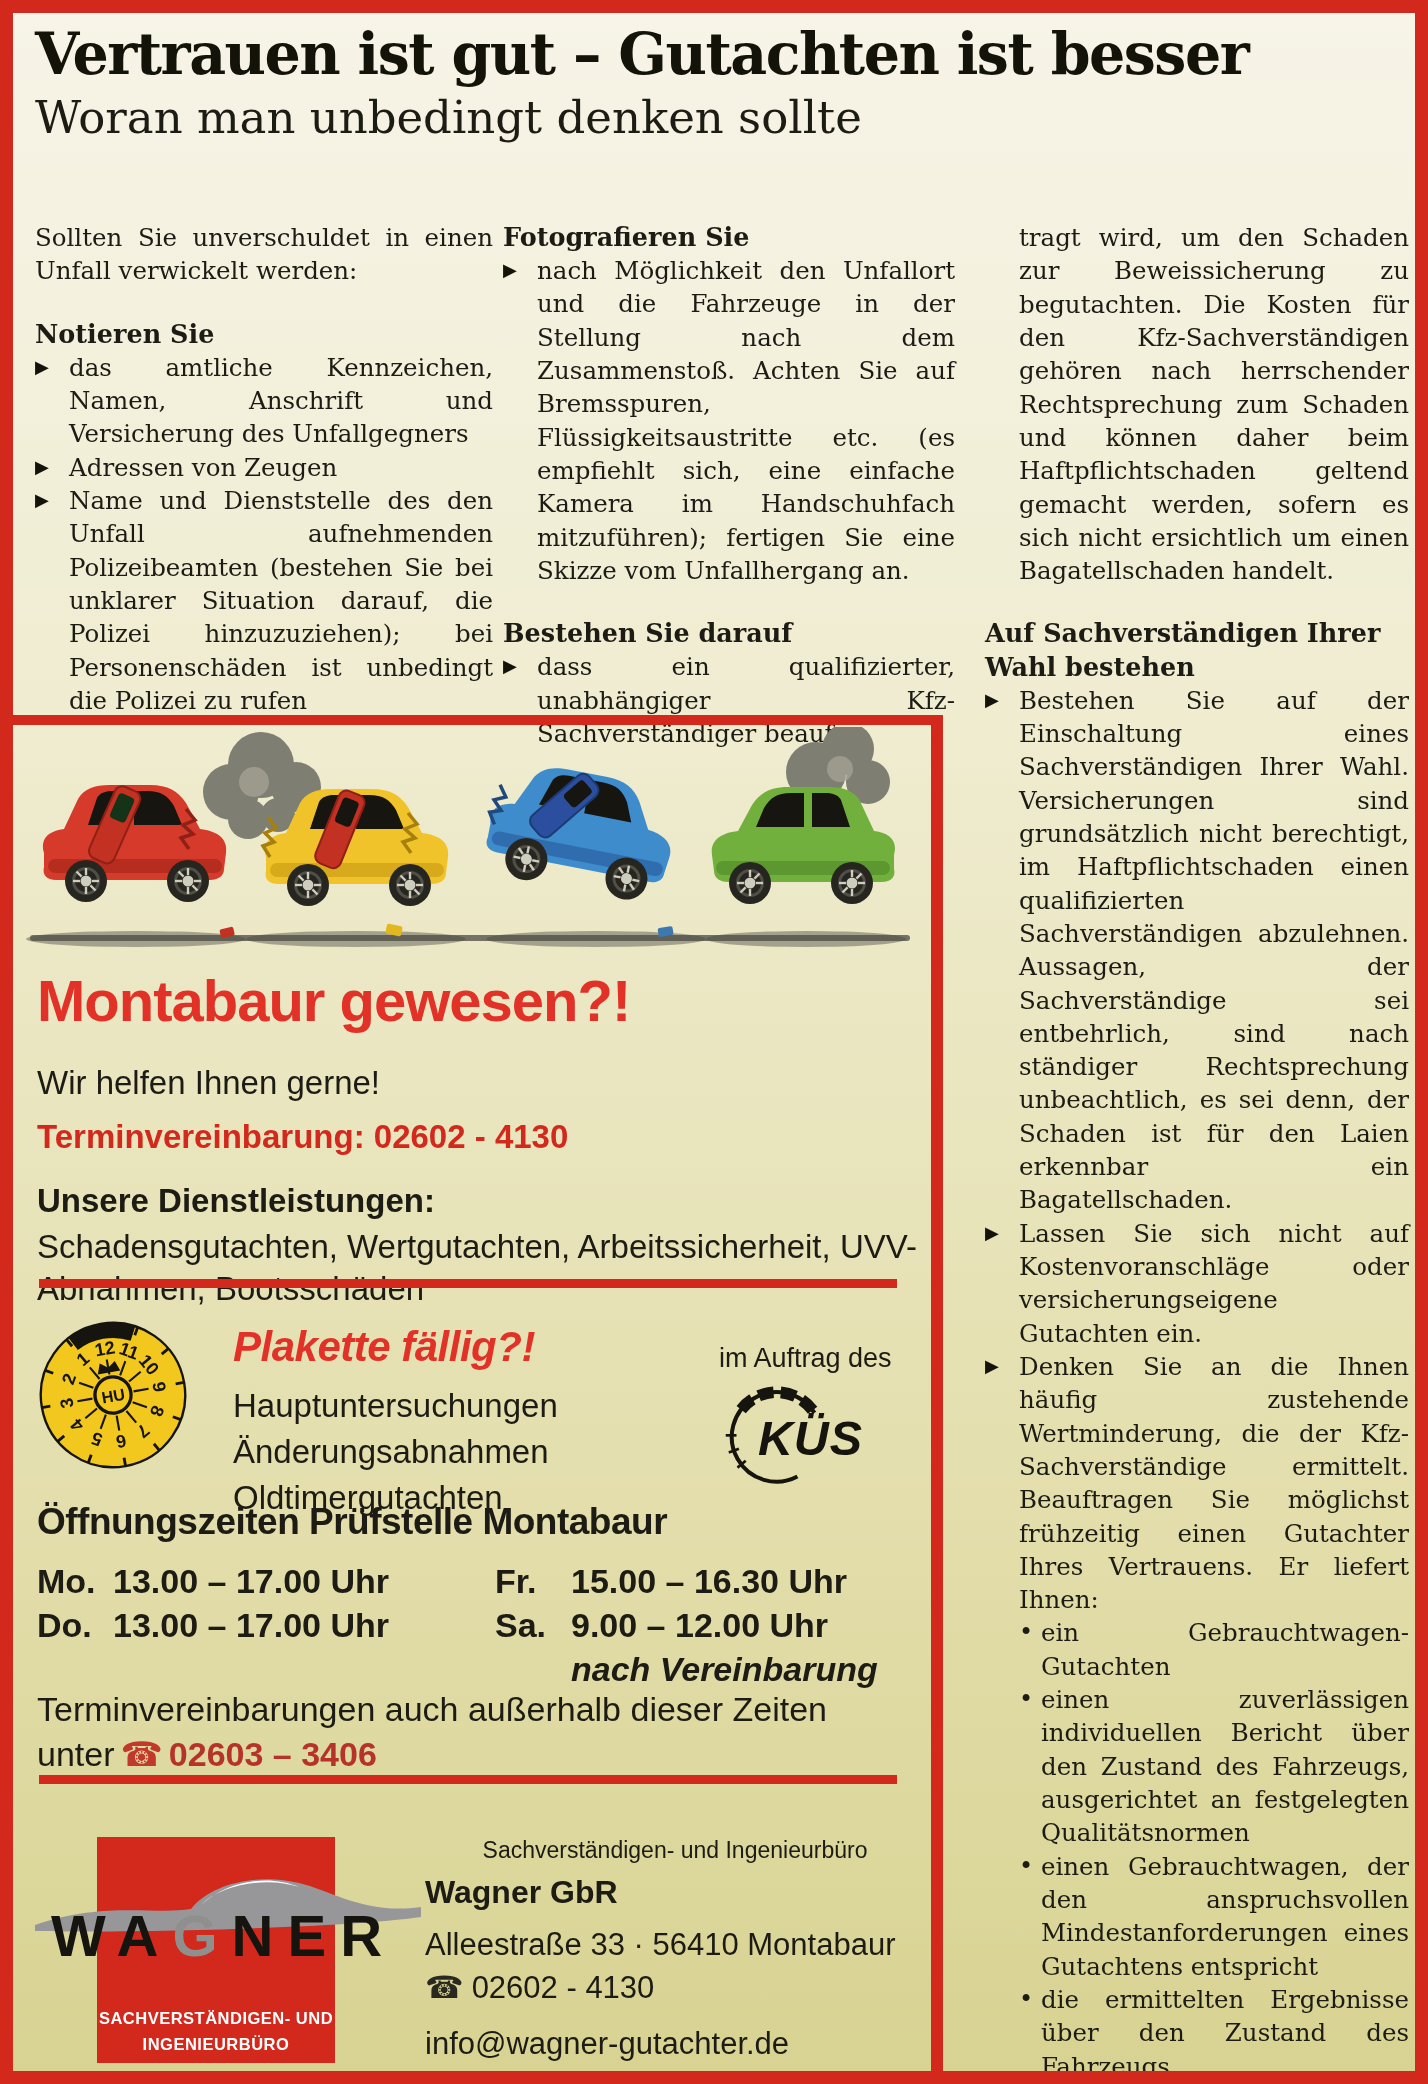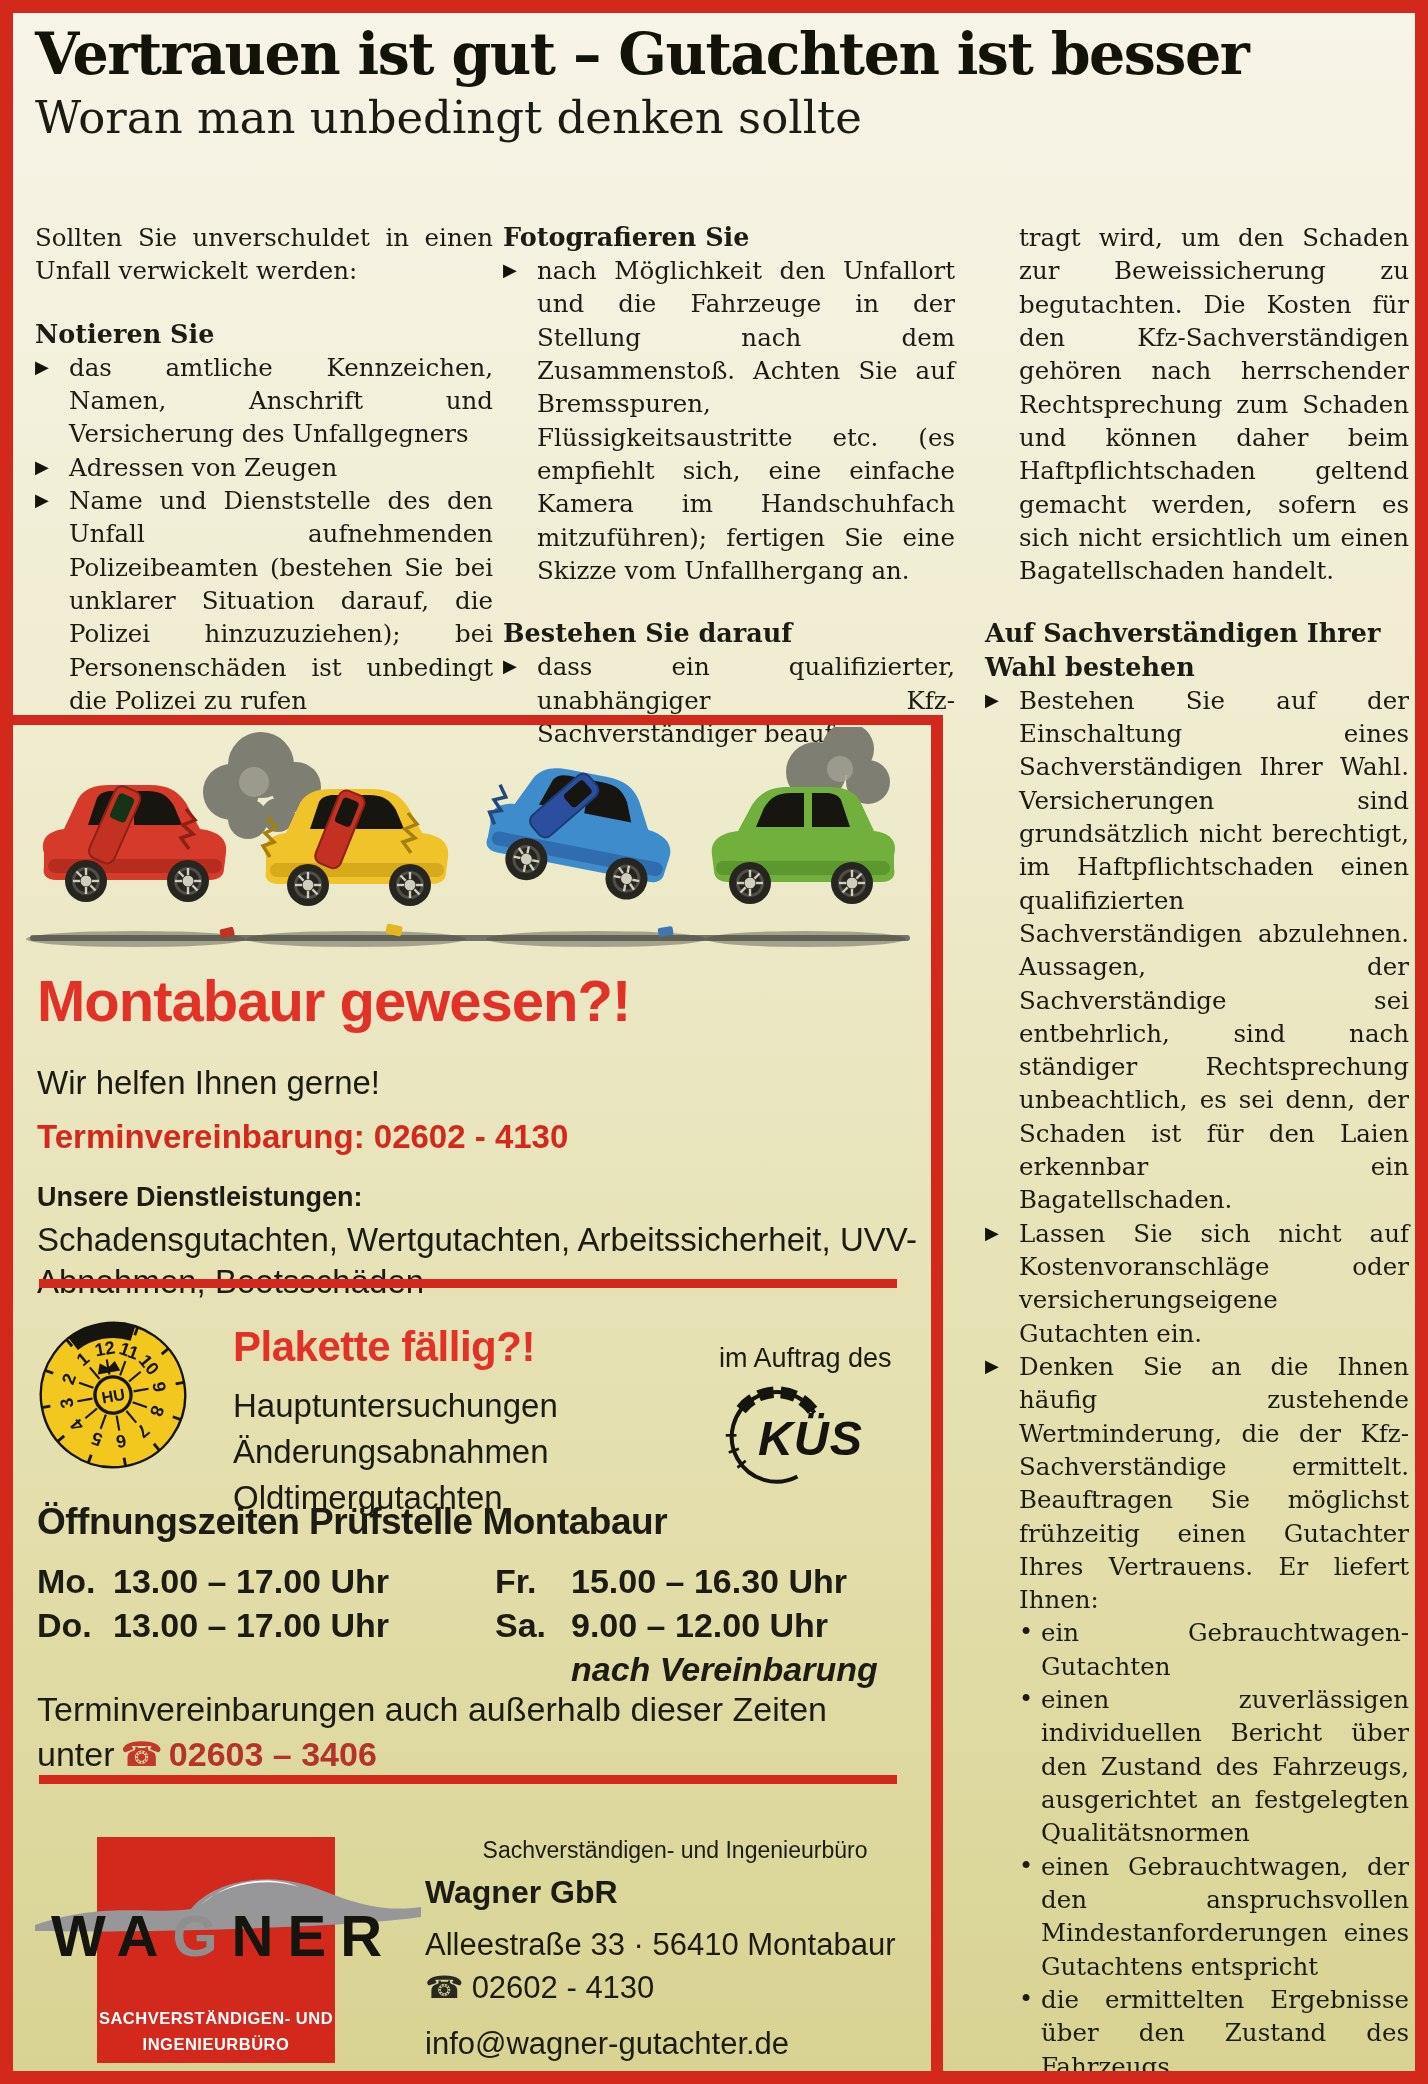--- a/index.html
+++ b/index.html
@@ -54,26 +54,26 @@
   
   .crash{position:absolute;left:2px;top:714px;width:912px;height:244px;}
   
   .promo{position:absolute;left:24px;top:954px;width:880px;}
   .promo h2{
     margin:0 0 30px 0;font-size:58px;font-weight:bold;letter-spacing:-1px;
     color:#e23228;
   }
   .promo .help{font-size:33px;margin:0 0 16px 0;}
   .promo .appt{font-size:33px;font-weight:bold;color:#d2291c;margin:0 0 26px 0;}
-  .promo .svc-h{font-size:27px;font-weight:bold;margin:0 0 6px 0;}
+  .promo .svc-h{font-size:33px;font-weight:bold;margin:0 0 6px 0;}
   .promo .svc{font-size:33px;line-height:1.28;margin:0;}
   
   .badge{position:absolute;left:24px;top:1306px;}
   .plk{position:absolute;left:220px;top:1310px;}
-  .plk h3{margin:0 0 12px 0;font-size:42px;font-weight:bold;color:#e23228;letter-spacing:-0.5px;}
+  .plk h3{margin:0 0 12px 0;font-size:42px;font-weight:bold;color:#e23228;letter-spacing:-0.5px;font-style:italic;}
   .plk .ln{font-size:33px;line-height:1.4;}
   .kus{position:absolute;left:698px;top:1330px;width:200px;}
   .kus .cap{font-size:27px;margin:0 0 4px 8px;}
   
   .hours{position:absolute;left:24px;top:1488px;width:880px;}
   .hours h3{margin:0 0 16px 0;font-size:37px;font-weight:bold;letter-spacing:-0.5px;}
   .hours-cols{display:flex;}
   .hours-col{flex:0 0 458px;}
   .hours-col+.hours-col{flex:1;}
   .hours-row{display:flex;font-size:34px;line-height:44px;font-weight:bold;}

